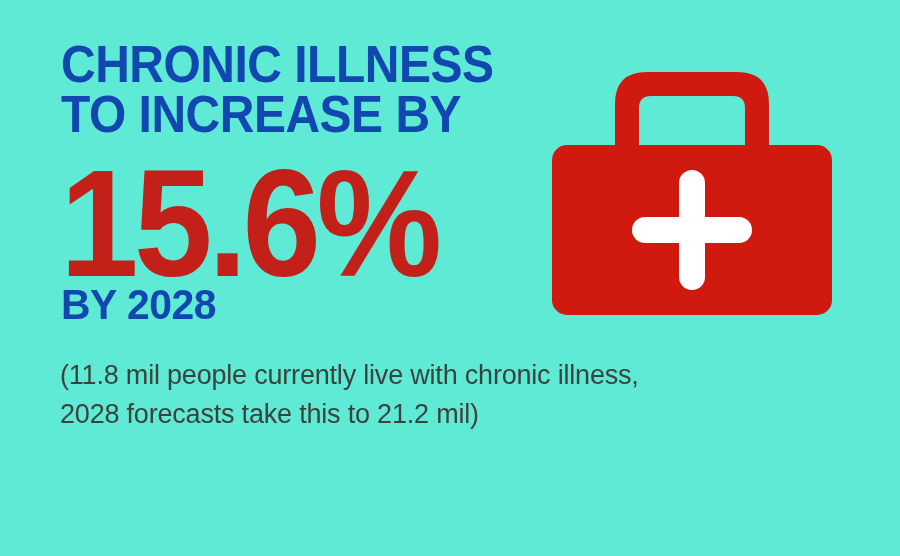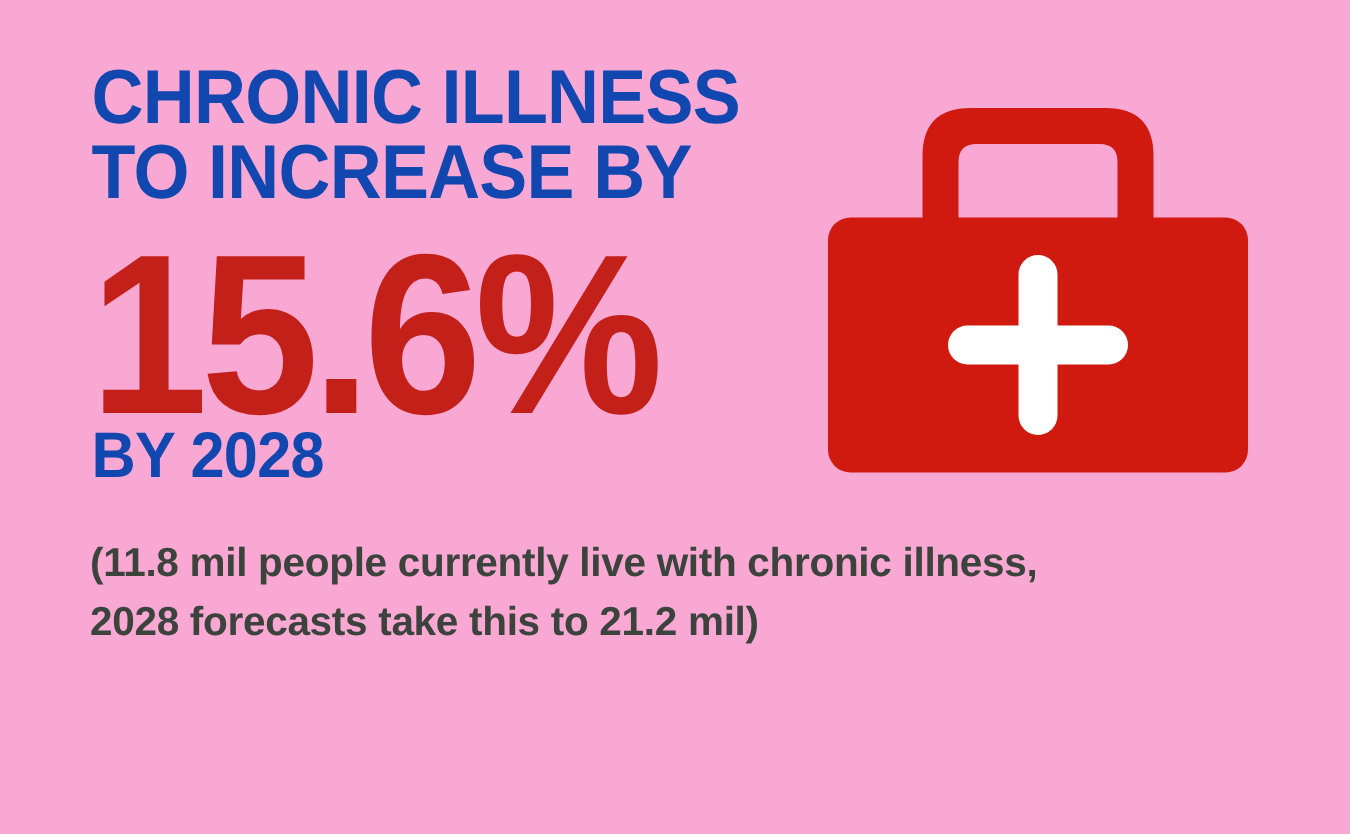--- a/index.html
+++ b/index.html
@@ -12,21 +12,21 @@
     height: 556px;
     background: #ffffff;
     font-family: "Liberation Sans", sans-serif;
     overflow: hidden;
   }
 
   #infographic {
     position: relative;
     width: 900px;
     height: 556px;
-    background: #f9a8d4;
+    background: #5eead4;
   }
 
   
   .text-column {
     position: absolute;
     left: 0;
     top: 0;
     width: 540px;
     height: 556px;
   }
@@ -82,21 +82,21 @@
     transform-origin: left top;
   }
 
   .note {
     position: absolute;
     left: 60px;
     top: 356px;
     width: 800px;
     color: #3c433c;
     font-family: "Liberation Sans", sans-serif;
-    font-weight: bold;
+    font-weight: normal;
     font-size: 27px;
     line-height: 39px;
     letter-spacing: -0.2px;
   }
   .note-line {
     display: block;
     white-space: nowrap;
   }
 
   

